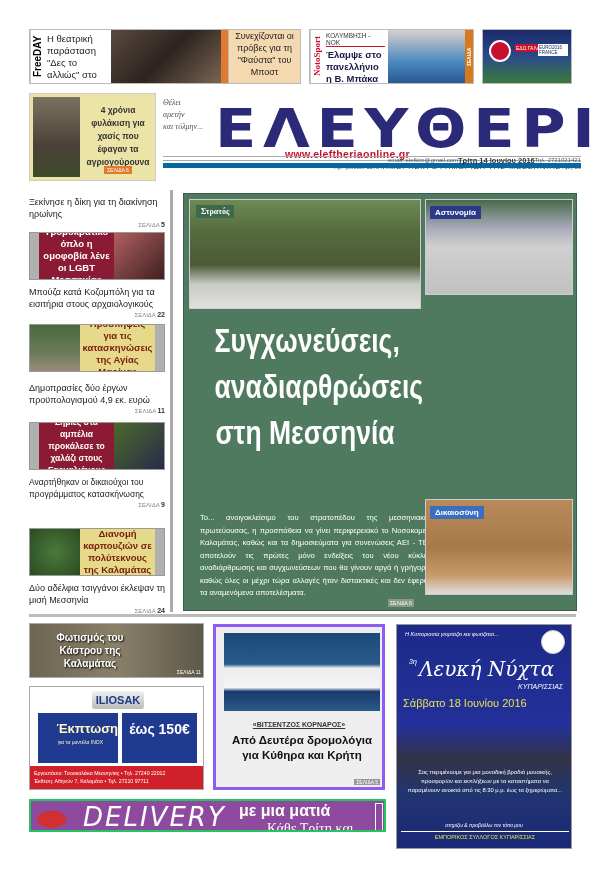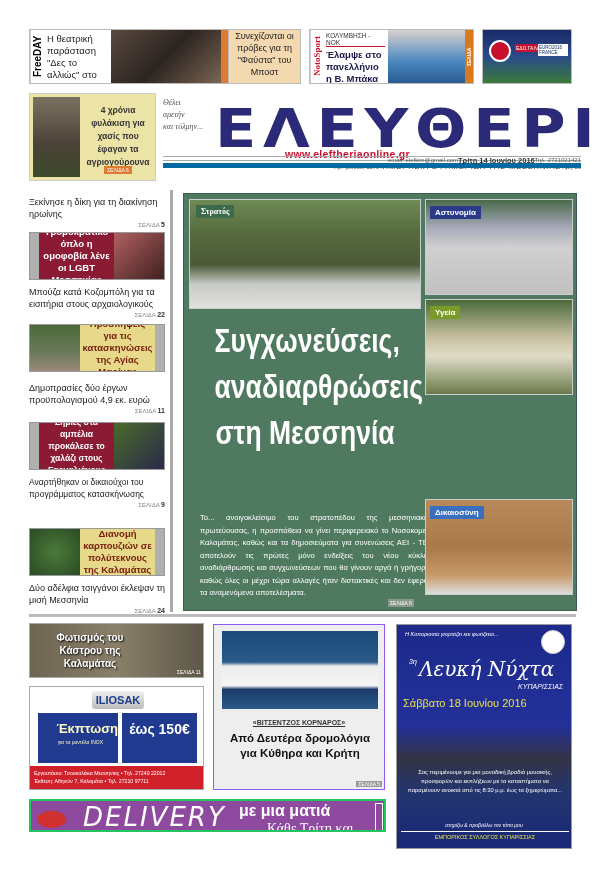--- a/index.html
+++ b/index.html
@@ -31,21 +31,21 @@
 .main{position:absolute;left:183px;top:193px;width:394px;height:418px;background:#4f7a60;border:1px solid #3b5e48}
 .armyphoto{position:absolute;left:5px;top:5px;width:232px;height:110px;background:linear-gradient(180deg,#6e8a55 0%,#556b3d 30%,#4c5a37 60%,#c9cbc7 78%,#e0e0dc 100%);border:1px solid #ccc}
 .label{position:absolute;font-size:8px;color:#fff;padding:2px 5px;font-weight:bold}
 .headline{position:absolute;left:5px;top:123px;width:232px;text-align:center;color:#fff;font-family:"Liberation Sans",sans-serif;font-weight:bold;font-size:34px;line-height:46px;transform:scaleX(.78);transform-origin:center}
 .lede{position:absolute;left:16px;top:318px;width:232px;color:#fff;font-size:7.6px;line-height:12.5px;text-align:justify}
 .side{position:absolute;left:241px;width:148px;border:1px solid #ccc}
 
 .b1{position:absolute;left:29px;top:623px;width:175px;height:55px;background:linear-gradient(90deg,#6d6452,#8a806a 50%,#5d5848);border:1px solid #aaa}
 .b1 .t{position:absolute;left:10px;top:7px;width:100px;color:#fff;font-weight:bold;font-size:10px;line-height:13px;text-align:center;text-shadow:1px 1px 2px #000}
 .ilio{position:absolute;left:29px;top:686px;width:175px;height:104px;border:1px solid #aaa;background:#fff}
-.ship{position:absolute;left:213px;top:624px;width:172px;height:166px;border:1px solid #8b5cf6;background:#eee}
+.ship{position:absolute;left:213px;top:624px;width:172px;height:166px;border:3px solid #8b5cf6;background:#eee}
 .lnight{position:absolute;left:396px;top:624px;width:176px;height:225px;background:linear-gradient(180deg,#1d2a8a 0%,#23309a 45%,#334 60%,#22356f 75%,#1a2878 100%);border:1px solid #999}
 .deliv{position:absolute;left:29px;top:799px;width:357px;height:33px;background:#8e4a9e;border:2px solid #22c55e;overflow:hidden}
 </style>
 </head>
 <body>
 
 <div class="teaser" style="left:29px;width:200px">
   <div class="vtab" style="background:#fff;color:#000;border-right:1px solid #ccc">FreeDAY</div>
   <div class="ttext" style="width:68px">Η θεατρική παράσταση "Δες το αλλιώς" στο "Κύτταρο"</div>
   <div class="photo" style="flex:1"></div>
@@ -142,23 +142,20 @@
   <div class="headline">
     <div>Συγχωνεύσεις,</div>
     <div>αναδιαρθρώσεις</div>
     <div>στη Μεσσηνία</div>
   </div>
   <div class="lede">Το... ανοιγοκλείσιμο του στρατοπέδου της μεσσηνιακής πρωτεύουσας, η προσπάθεια να γίνει περιφερειακό το Νοσοκομείο Καλαμάτας, καθώς και τα δημοσιεύματα για συνενώσεις ΑΕΙ - ΤΕΙ, αποτελούν τις πρώτες μόνο ενδείξεις του νέου κύκλου αναδιάρθρωσης και συγχωνεύσεων που θα γίνουν αργά ή γρήγορα, καθώς όλες οι μέχρι τώρα αλλαγές ήταν διστακτικές και δεν έφεραν τα αναμενόμενα αποτελέσματα.</div>
   <div style="position:absolute;left:204px;top:405px;font-size:5px;color:#fff;background:#8a9a8a;padding:1px 2px">ΣΕΛΙΔΑ 6</div>
 
   <div class="side" style="top:5px;height:96px;background:linear-gradient(180deg,#4a6a4a 0%,#aab 30%,#d0d0d0 50%,#c0c0c0 100%)">
     <span class="label" style="left:4px;top:6px;background:#2b3b8a">Αστυνομία</span>
-  </div>
-  <div class="side" style="top:105px;height:96px;background:linear-gradient(180deg,#4a6a3a 0%,#c8c0a0 40%,#e0dcc8 60%,#6a7a4a 100%)">
-    <span class="label" style="left:4px;top:6px;background:#7a9a2a">Υγεία</span>
   </div>
   <div class="side" style="top:305px;height:96px;background:linear-gradient(180deg,#b88a5a 0%,#a87a4a 50%,#c89a6a 80%,#ddd 100%)">
     <span class="label" style="left:4px;top:6px;background:#3a6fc0">Δικαιοσύνη</span>
   </div>
 </div>
 
 <div class="abs" style="left:29px;top:614px;width:547px;height:3px;background:#bbb"></div>
 
 <div class="b1">
   <div class="t">Φωτισμός του Κάστρου της Καλαμάτας</div>

